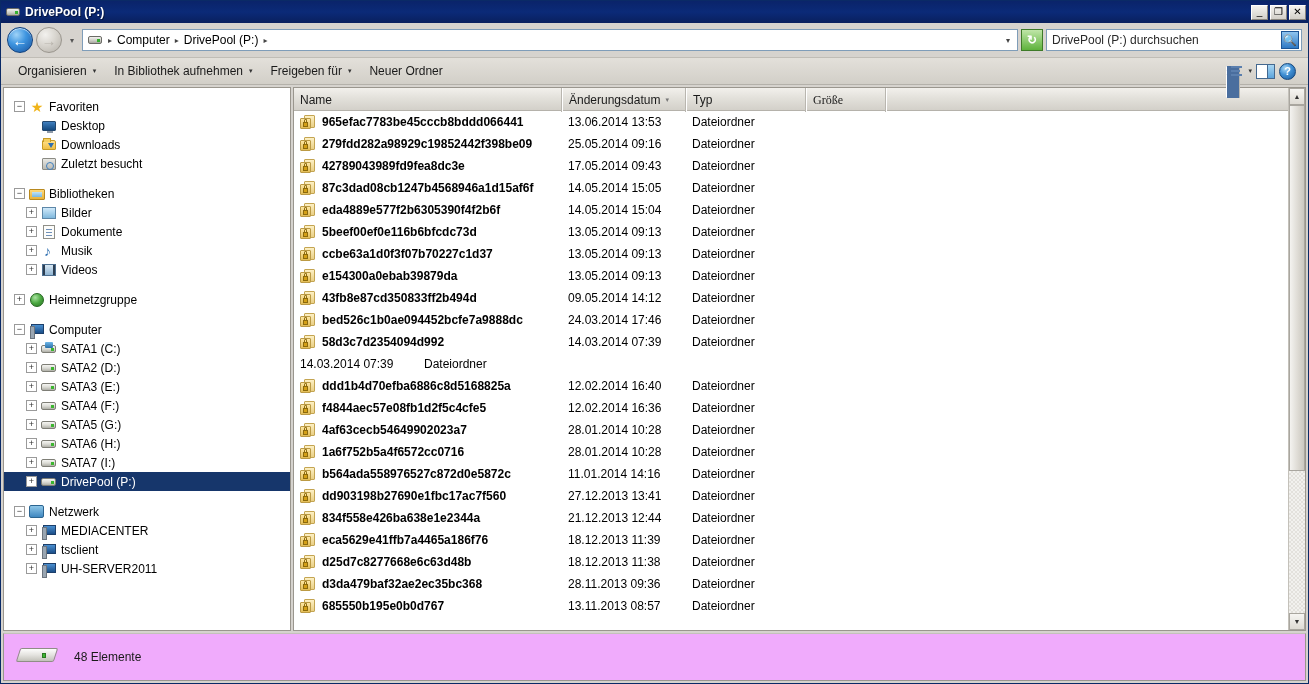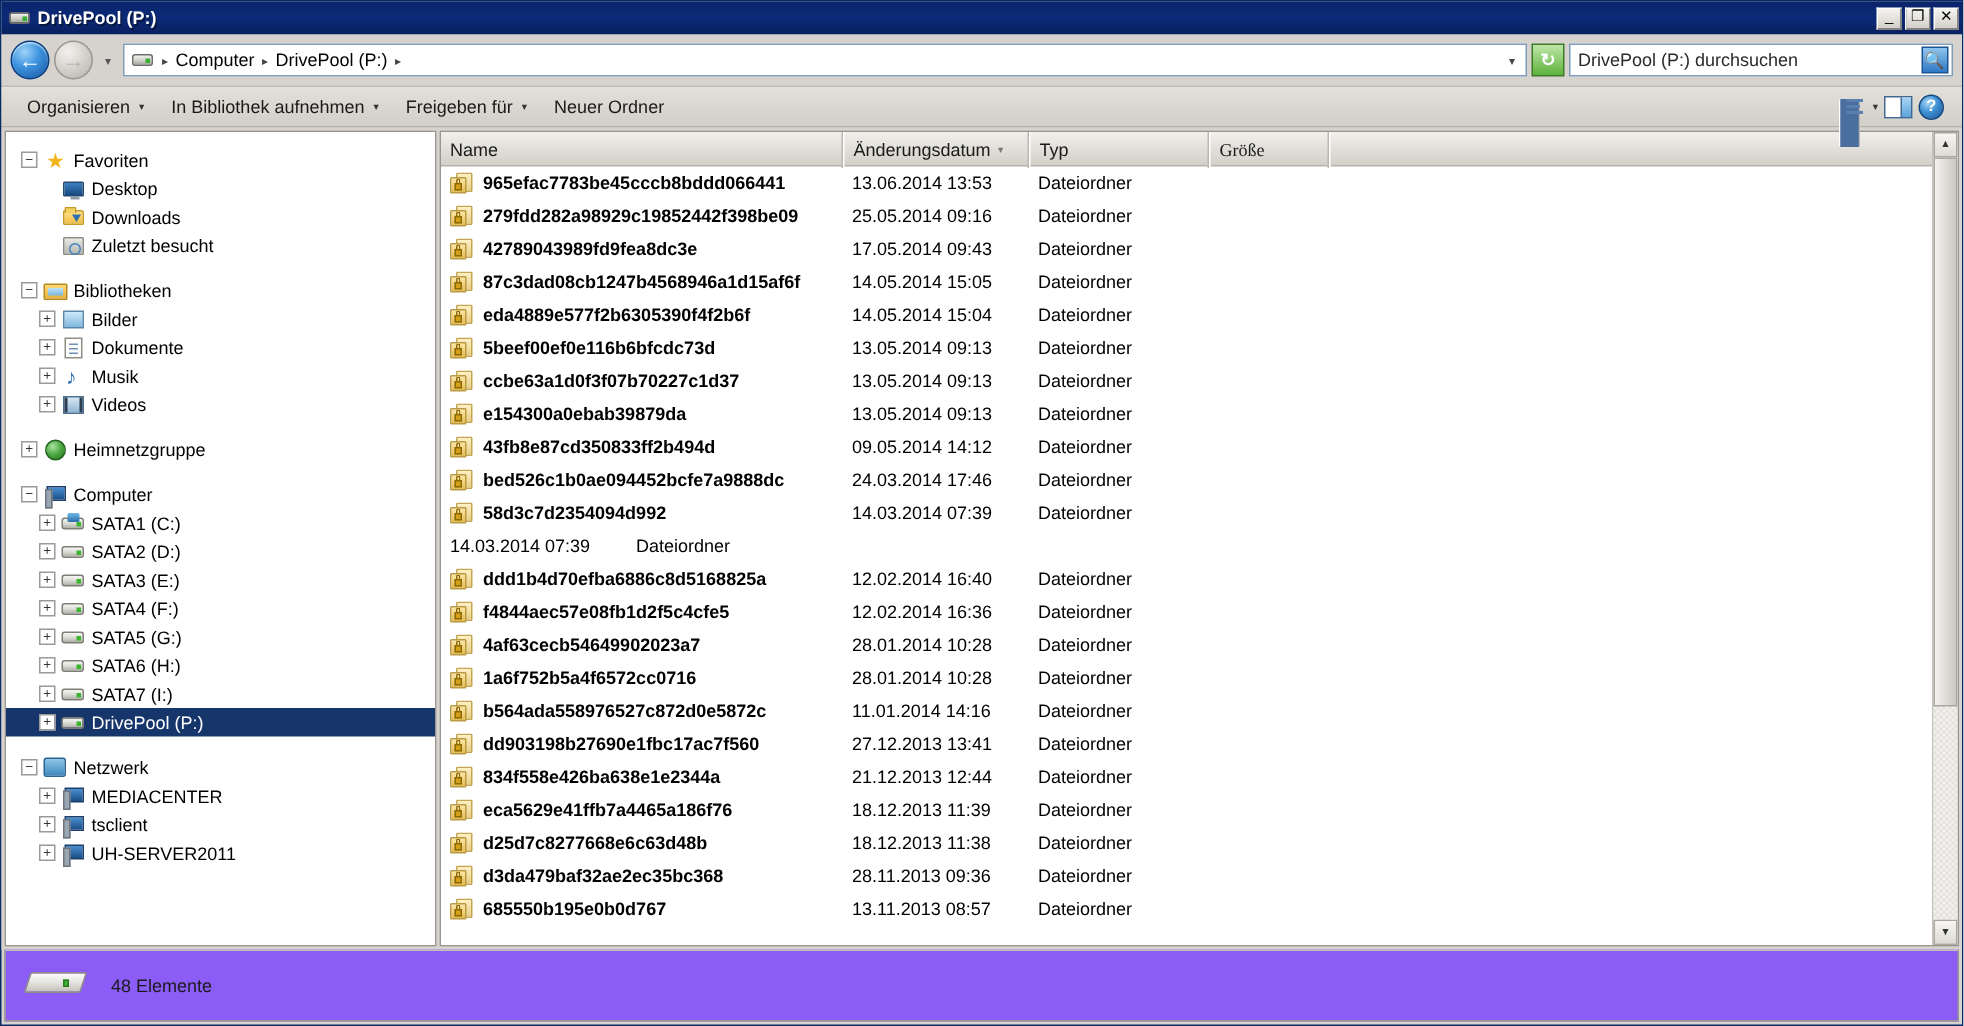--- a/index.html
+++ b/index.html
@@ -405,21 +405,21 @@
   }
   .sb-thumb {
     position: absolute; left: 0; right: 0; top: 0; height: 72%;
     background: linear-gradient(to right, #f4f3f0, #dcd9d2 60%, #cbc8c1);
     border: 1px solid #a9a69f;
   }
 
   
   .statusbar {
     height: 48px; flex: 0 0 48px;
-    background: #8b5cf6;
+    background: #f0abfc;
     border-top: 1px solid #c4c1ba;
     display: flex; align-items: center;
     padding: 0 10px; gap: 14px;
     margin: 0 2px 2px 2px;
     border-left: 1px solid #9a968e;
     border-right: 1px solid #9a968e;
     border-bottom: 1px solid #9a968e;
   }
   .status-drive {
     width: 46px; height: 34px; position: relative; flex: 0 0 46px;

